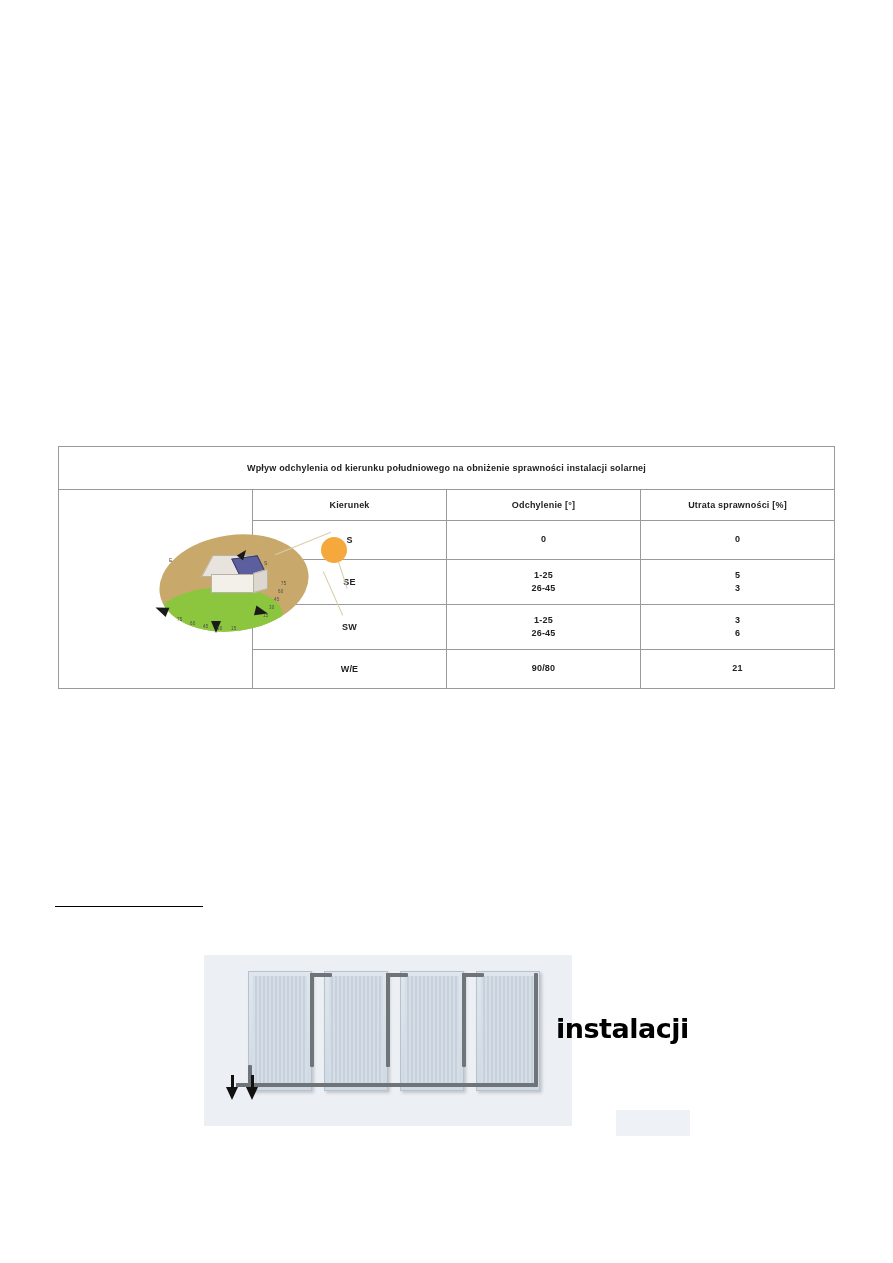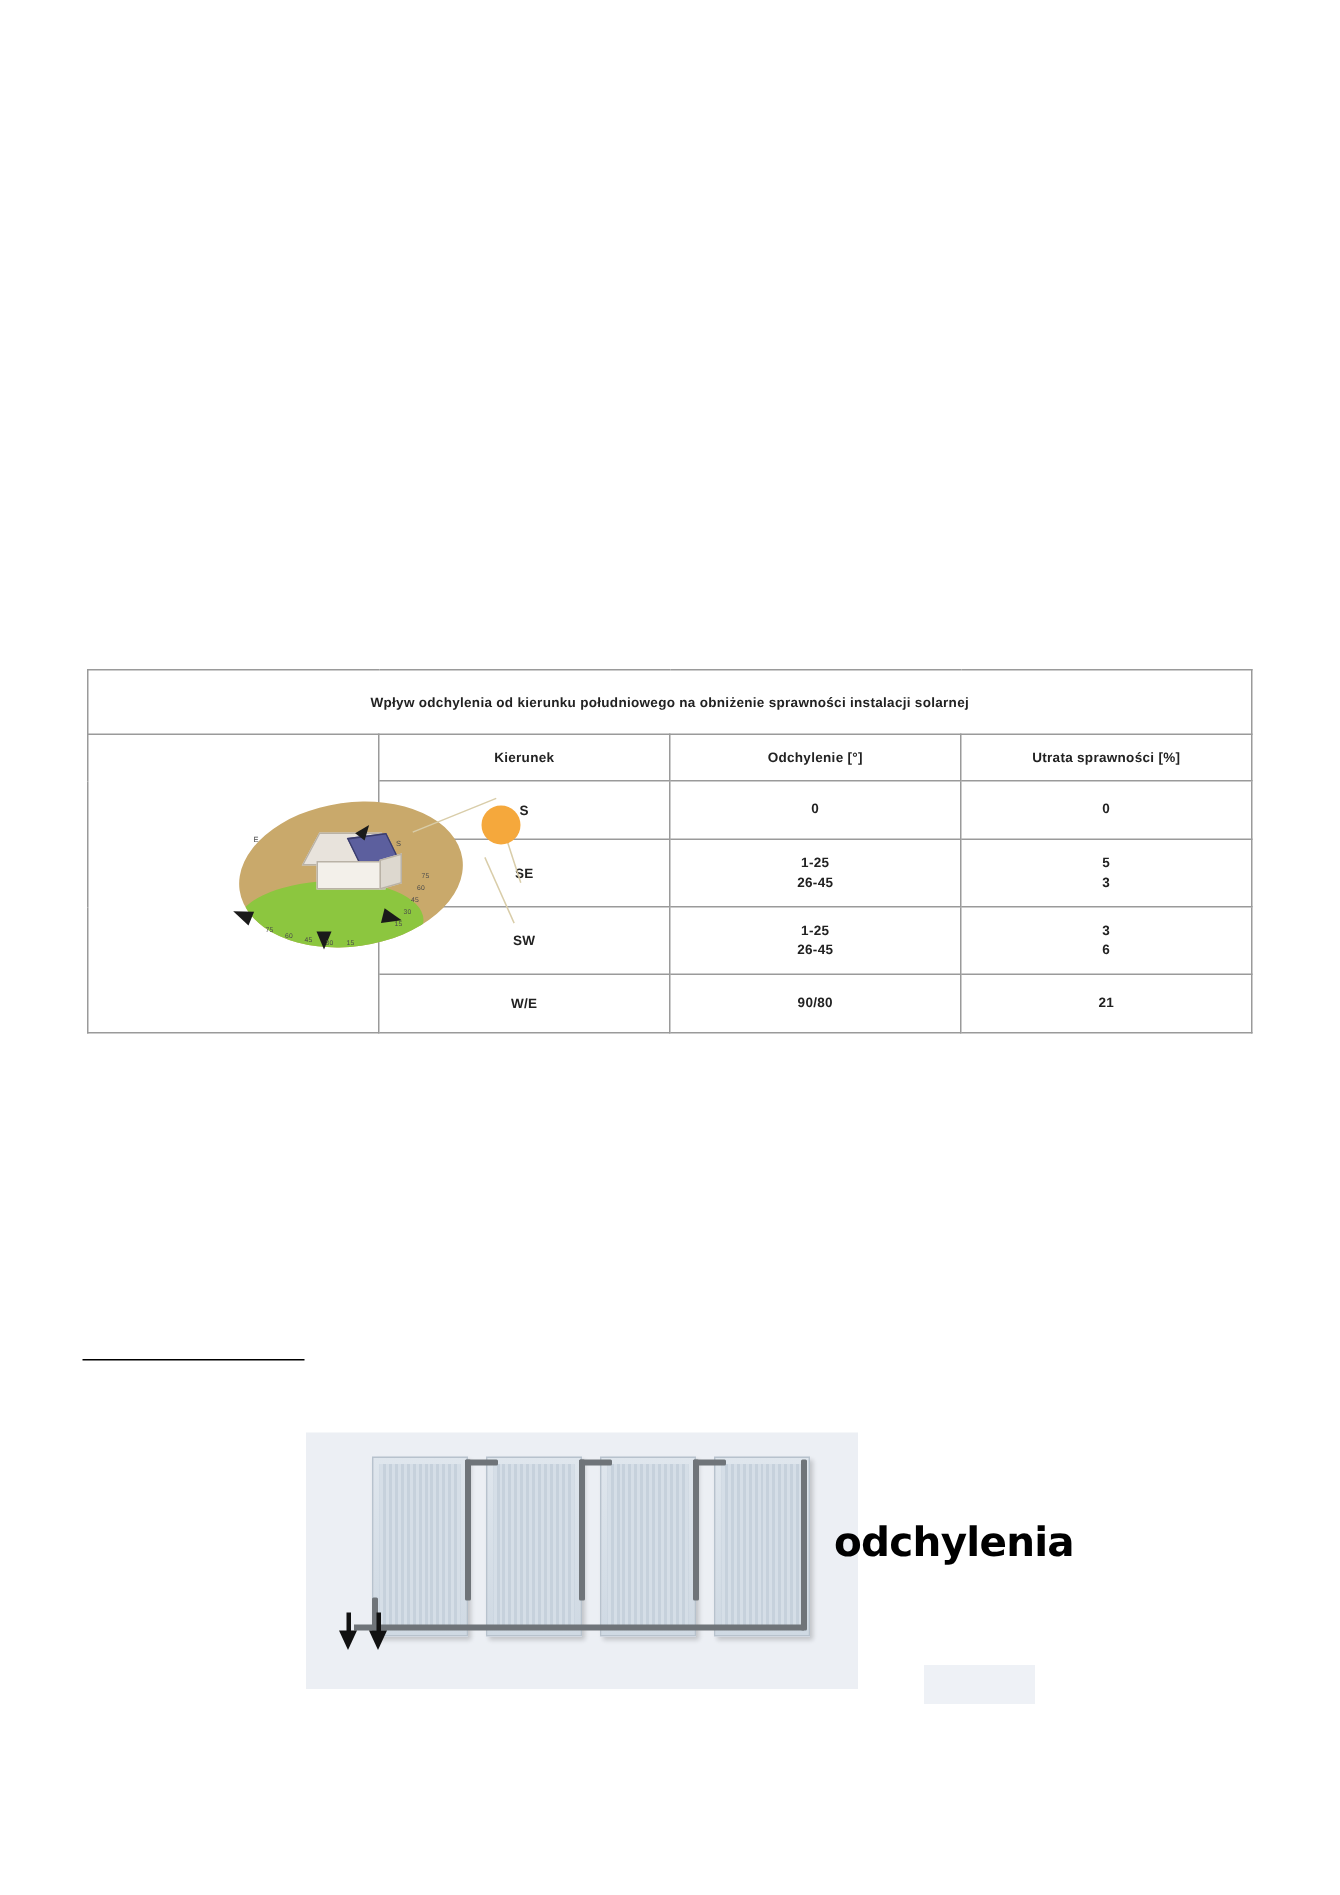--- a/index.html
+++ b/index.html
@@ -400,14 +400,14 @@
   <div class="riser" style="left:330px; top:18px; height:114px;"></div>
   <div class="riser" style="left:44px; top:110px; height:22px;"></div>
 
   <div class="bottom-pipe"></div>
   <div class="in-stem"></div>
   <div class="in-arrow"></div>
   <div class="out-stem"></div>
   <div class="out-arrow"></div>
 </div>
 
-<div class="fig-label">odchylenia</div>
+<div class="fig-label">instalacji</div>
 <div class="ghost-box"></div>
 
 </body></html>

